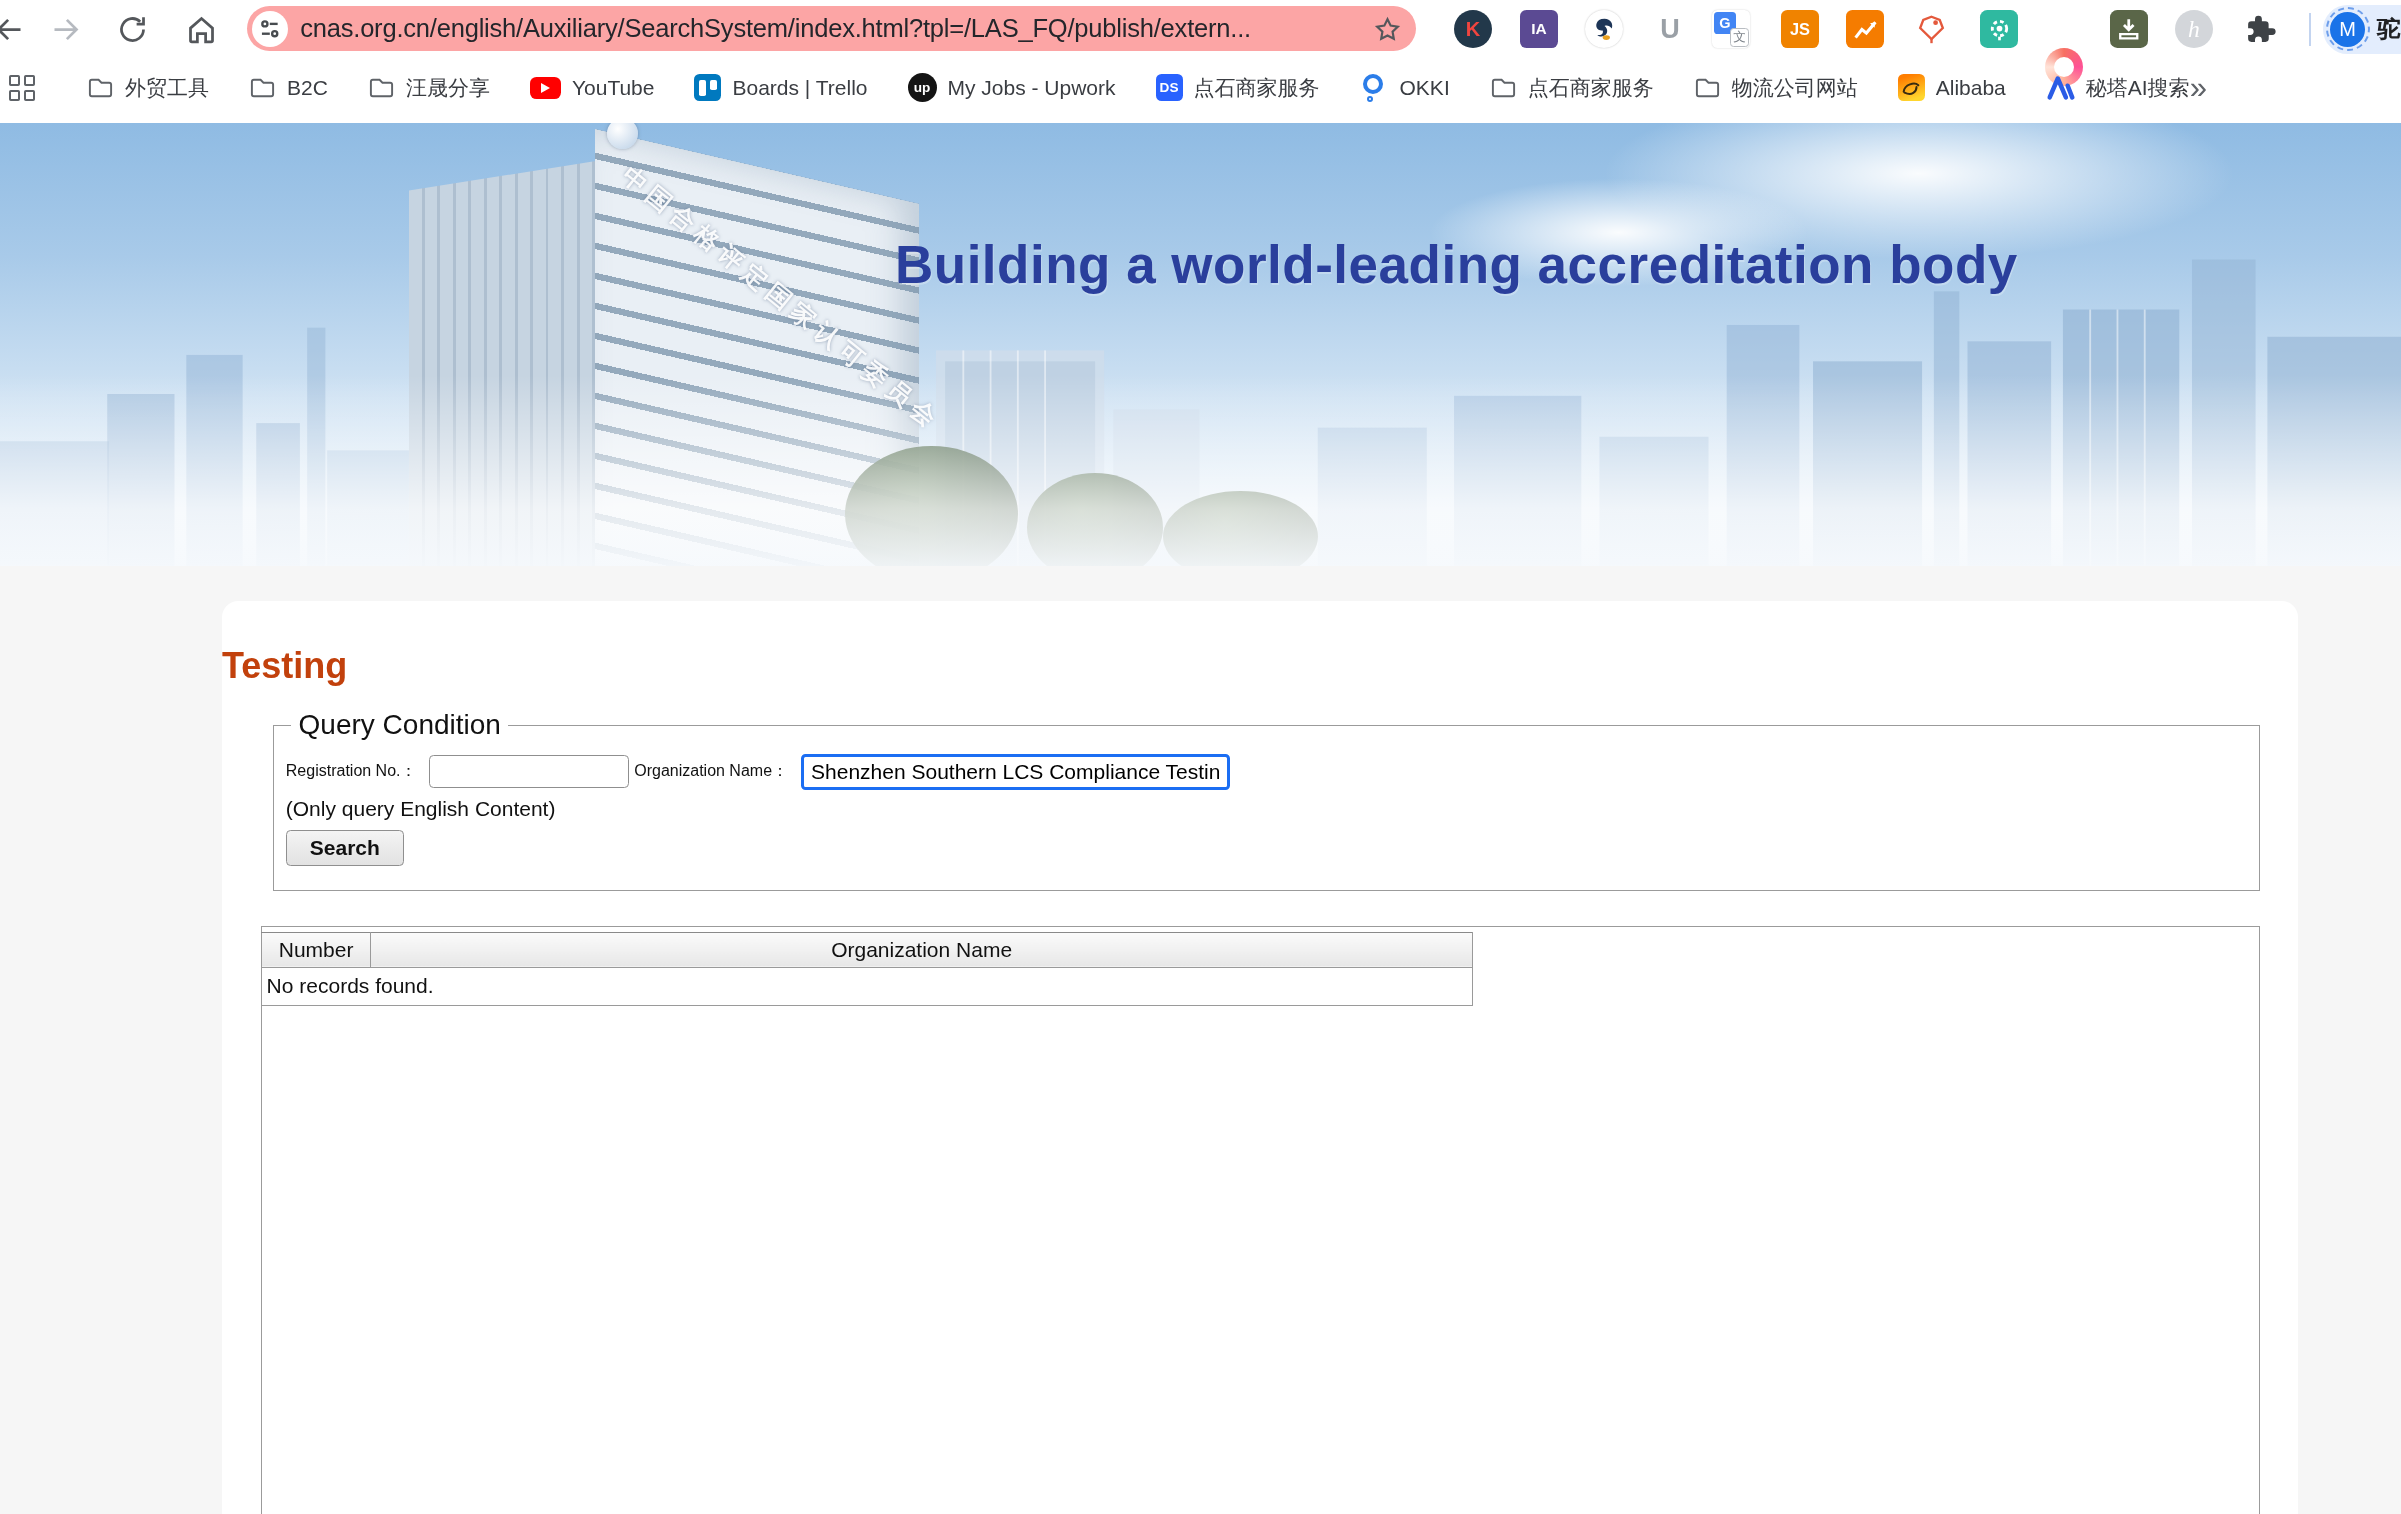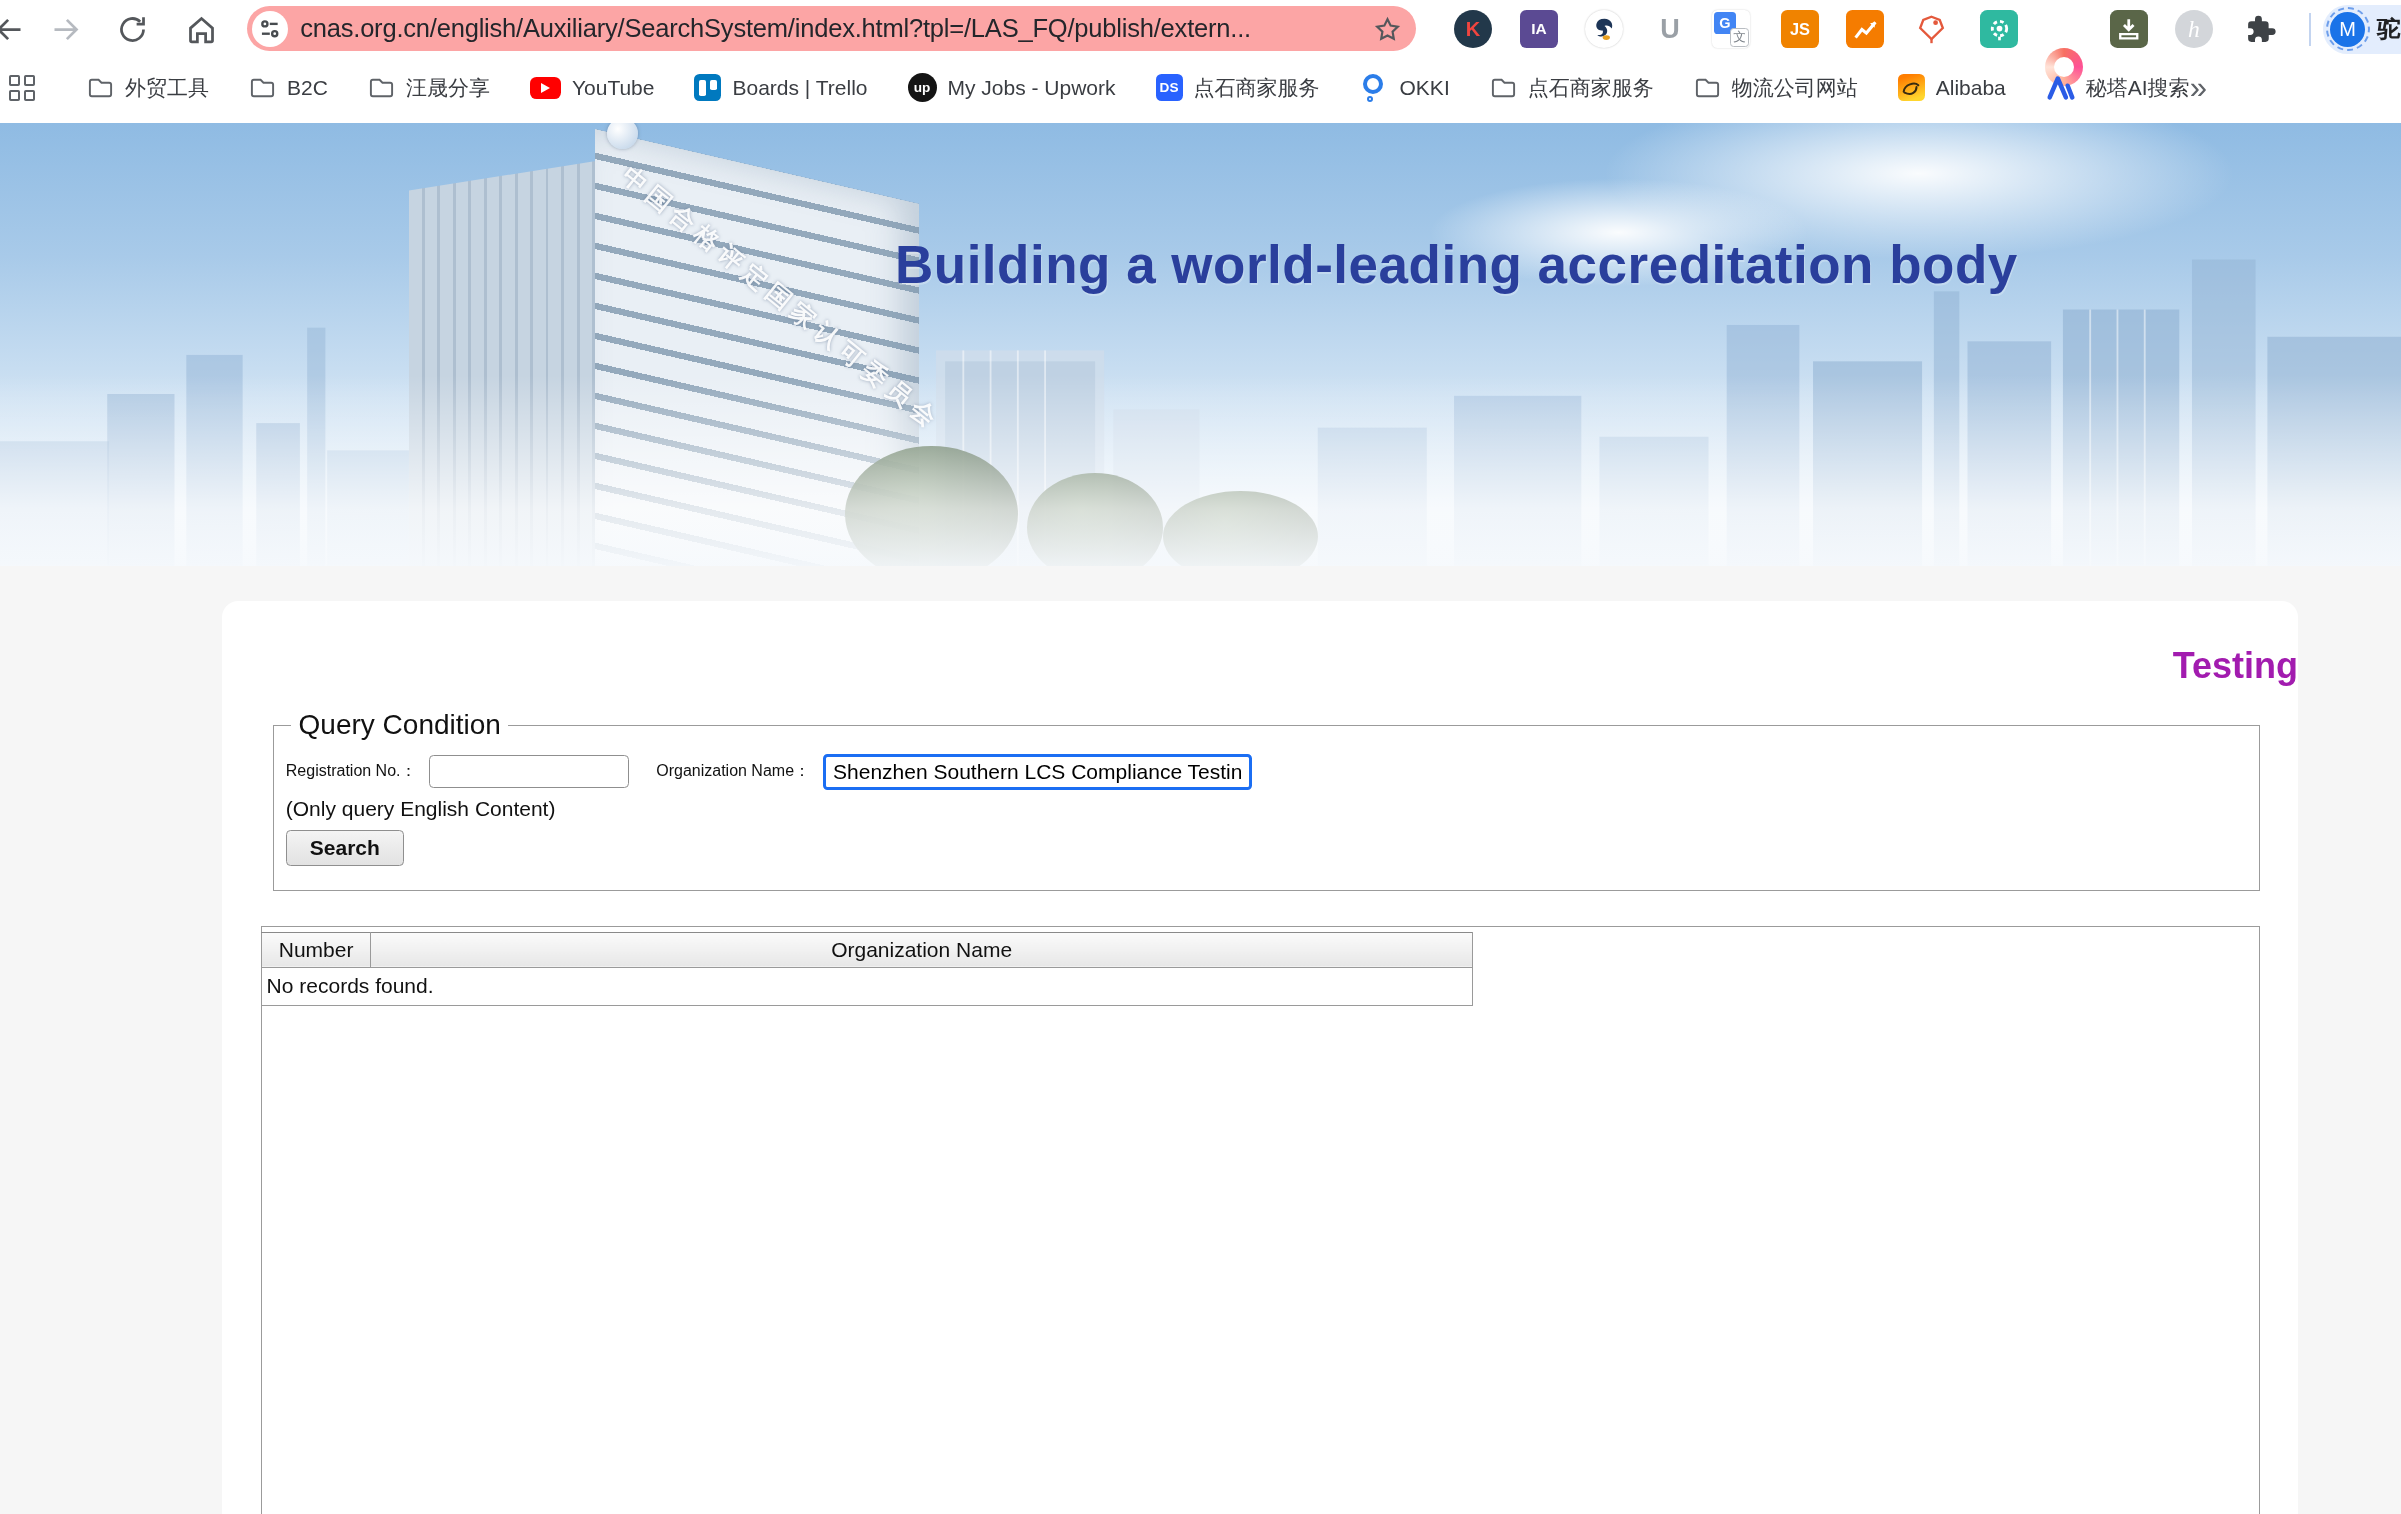--- a/index.html
+++ b/index.html
@@ -71,29 +71,29 @@
     color:rgba(255,255,255,.92); font-size:24.5px; letter-spacing:6.4px; font-weight:bold; text-shadow:0 0 3.6px rgba(90,110,140,.6); white-space:nowrap; }
   .roof-logo { position:absolute; left:607px; top:-5.5px; width:31px; height:31px; border-radius:50%;
     background:radial-gradient(circle at 35% 35%, #ffffff, #b9cfe6); box-shadow:0 0 3.6px rgba(80,100,130,.5); }
   .tree { position:absolute; bottom:-16.4px; border-radius:50%; background:radial-gradient(circle at 40% 35%, #5d7a55, #39513a 75%); opacity:.9; }
   .banner-title { position:absolute; left:895px; top:111px; font-size:53px; font-weight:bold; color:#2a3f9c;
     letter-spacing:0.5px; text-shadow:0.9px 1.8px 0 rgba(255,255,255,.25); white-space:nowrap; }
 
   
   .page { position:relative; width:2401px; height:1007px; background:#f6f6f6; }
   .card { position:absolute; left:222px; top:35px; width:2076px; height:972px; background:#fff; border-radius:16.4px 16.4px 0 0; }
-  .page-title { text-align:right; padding-top:44px; font-size:36px; font-weight:bold; color:#a21caf; }
+  .page-title { text-align:left; padding-top:44px; font-size:36px; font-weight:bold; color:#c2410c; }
 
   fieldset.qc { margin:22px 38px 0 51px; height:182px; border:0.9px solid #9b9b9b; padding:12.7px 0 0 11.8px; }
   fieldset.qc legend { font-size:28px; color:#111; padding:0 7.3px; margin-left:5.5px; }
   .frow { display:flex; align-items:center; margin-bottom:7.3px; }
   .flabel { font-size:16px; color:#111; }
   .tinput { height:33px; border:1.8px solid #8f8f8f; border-radius:4.5px; font-size:21px; padding:0 7.3px; font-family:"Liberation Sans",sans-serif; background:#fff; }
   .reg-input { width:200px; margin-left:12.7px; }
-  .org-label { margin-left:27px; }
+  .org-label { margin-left:5px; }
   .org-input { width:429px; margin-left:12.7px; border:3.6px solid #1b6ef3; border-radius:4.5px; height:36px; }
   .addr-input { width:756px; margin-left:12.7px; }
   .note { font-size:21px; color:#111; margin:5.5px 0 9px 0; }
   .search-btn { width:118px; height:36px; background:linear-gradient(#f4f4f4,#e2e2e2); border:0.9px solid #8f8f8f; border-radius:4.5px;
     font-size:21px; font-weight:bold; color:#111; cursor:pointer; font-family:"Liberation Sans",sans-serif; }
 
   .results-box { position:relative; margin:35px 38px 0 39px; border:0.9px solid #9b9b9b; height:600px; background:#fff; }
   table.results { border-collapse:collapse; margin:4.5px 0 0 -0.9px; }
   table.results th { border:0.9px solid #9a9a9a; border-top:1.8px solid #8a8a8a; background:linear-gradient(#fbfbfb,#e7e7e7);
     font-size:21px; font-weight:normal; color:#111; height:35px; text-align:center; }

